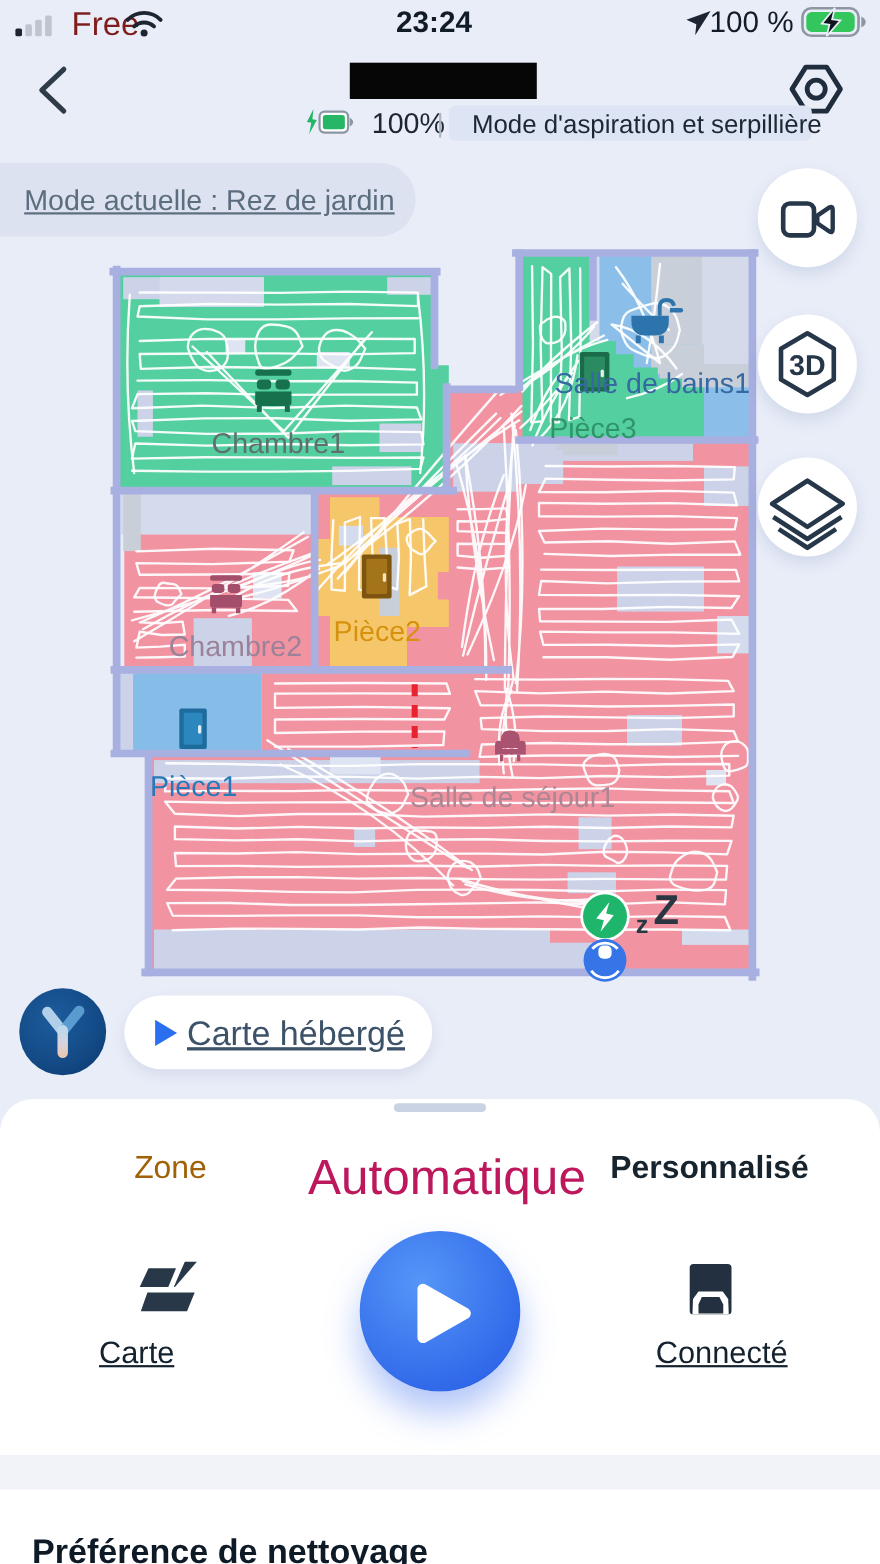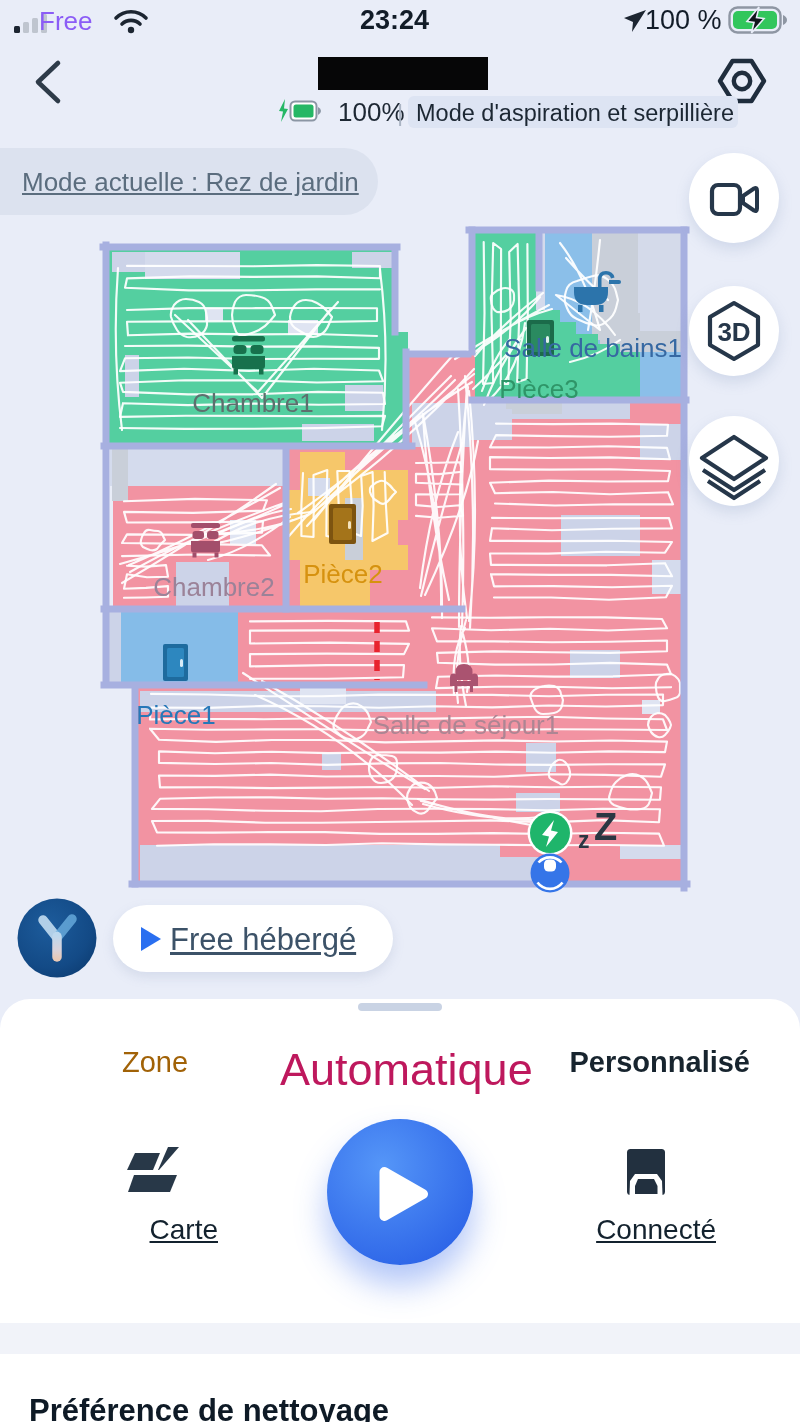--- a/index.html
+++ b/index.html
@@ -12,21 +12,21 @@
 <body>
 <div class="page">
 
 <svg class="abs" style="left:10px;top:8px" width="44" height="28" viewBox="0 0 44 28">
 <rect x="4" y="18" width="6" height="7" rx="1.5" fill="#1c2531"></rect>
 <rect x="13" y="14" width="6" height="11" rx="1.5" fill="#bfc5cf"></rect>
 <rect x="22" y="10" width="6" height="15" rx="1.5" fill="#bfc5cf"></rect>
 <rect x="31" y="6" width="6" height="19" rx="1.5" fill="#bfc5cf"></rect>
 </svg>
 
-<div class="abs" style="left:39px;top:6px;font-size:26px;color:#8b5cf6">Free</div>
+<div class="abs" style="left:65px;top:6px;font-size:30px;color:#7f1d1d">Free</div>
 
 <svg class="abs" style="left:112px;top:7px" width="38" height="28" viewBox="0 0 38 28">
 <path d="M4 11 A21 21 0 0 1 34 11" fill="none" stroke="#1c2531" stroke-width="3.6" stroke-linecap="round"></path>
 <path d="M10 17 A13 13 0 0 1 28 17" fill="none" stroke="#1c2531" stroke-width="3.6" stroke-linecap="round"></path>
 <circle cx="19" cy="23" r="3.2" fill="#1c2531"></circle>
 </svg>
 
 <div class="abs" style="left:360px;top:5px;width:80px;text-align:left;font-size:27px;font-weight:bold;color:#121c28">23:24</div>
 
 <svg class="abs" style="left:622px;top:8px" width="26" height="26" viewBox="0 0 26 26">
@@ -58,21 +58,21 @@
 <rect x="12.5" y="3.5" width="26" height="19" rx="4.5" fill="#fff" stroke="#8b96a4" stroke-width="2"></rect>
 <rect x="15.5" y="6.5" width="20" height="13" rx="2.5" fill="#25b765"></rect>
 <path d="M40 9 Q43 10.5 43 13 Q43 15.5 40 17 Z" fill="#8b96a4"></path>
 </svg>
 
 <div class="abs" style="left:338px;top:97px;font-size:26px;color:#1d2733">100%</div>
 
 <div class="abs" style="left:397px;top:99px;font-size:24px;color:#aab4c3">|</div>
 
 <div class="abs" style="left:408px;top:96px;width:330px;height:32px;background:#dde4f3;border-radius:6px"></div>
-<div class="abs" style="left:416px;top:100px;font-size:23.5px;color:#1c2733">Mode d'aspiration et serpillière</div>
+<div class="abs" style="left:429px;top:100px;font-size:23.5px;color:#1c2733">Mode d'aspiration et serpillière</div>
 
 <div class="abs" style="left:-36px;top:148px;width:414px;height:67px;background:#dce2ef;border-radius:34px"></div>
 
 <div class="abs" style="left:22px;top:167px;font-size:26px;color:#5b6d7e;text-decoration:underline">Mode actuelle : Rez de jardin</div>
 
 <svg class="abs" style="left:0;top:0" width="800" height="1422" viewBox="0 0 800 1422">
 <g stroke-linejoin="round">
 
 <path d="M107 249 H397 V332 H408 V443 H107 Z" fill="#54cfa0"></path>
 
@@ -331,39 +331,39 @@
 <path d="M56 22 L41.5 40" stroke="#6aaede" stroke-width="9.5" stroke-linecap="round" fill="none" opacity="0.8"></path>
 <path d="M41 39.5 L41 60" stroke="url(#ystem)" stroke-width="9.5" stroke-linecap="round" fill="none"></path>
 </svg>
 
 <div class="abs" style="left:113px;top:905px;width:280px;height:67px;background:#fff;border-radius:34px;box-shadow:0 5px 12px rgba(120,140,180,.18)"></div>
 
 <svg class="abs" style="left:138px;top:925px" width="26" height="28" viewBox="0 0 26 28">
 <path d="M3 2 L23 14 L3 26 Z" fill="#2a6ff0"></path>
 </svg>
 
-<div class="abs" style="left:170px;top:922px;font-size:31px;color:#3c5268;text-decoration:underline">Free hébergé</div>
+<div class="abs" style="left:170px;top:922px;font-size:31px;color:#3c5268;text-decoration:underline">Carte hébergé</div>
 
 <div class="abs" style="left:0;top:999px;width:800px;height:324px;background:#ffffff;border-radius:30px 30px 0 0"></div>
 
 <div class="abs" style="left:358px;top:1003px;width:84px;height:8px;background:#c9d3e4;border-radius:4px"></div>
 
 <div class="abs" style="left:80px;top:1046px;width:150px;text-align:center;font-size:29px;font-weight:normal;color:#a16207">Zone</div>
 
 <div class="abs" style="left:280px;top:1044px;width:240px;text-align:center;font-size:45px;font-weight:normal;color:#be185d">Automatique</div>
 
-<div class="abs" style="left:540px;top:1046px;width:210px;text-align:right;font-size:29px;font-weight:bold;color:#17242e">Personnalisé</div>
+<div class="abs" style="left:540px;top:1046px;width:210px;text-align:center;font-size:29px;font-weight:bold;color:#17242e">Personnalisé</div>
 
 <svg class="abs" style="left:120px;top:1140px" width="70" height="60" viewBox="0 0 70 60">
 <path d="M15 13 L40 13 L33 30 L7 30 Z" fill="#283848"></path>
 <path d="M48 7 L59 7 L39 30 L38 30 Z" fill="#283848"></path>
 <path d="M14 35 L57 35 L50 52 L8 52 Z" fill="#283848"></path>
 </svg>
 
-<div class="abs" style="left:90px;top:1214px;width:128px;text-align:right;font-size:28px;color:#13222e;text-decoration:underline">Carte</div>
+<div class="abs" style="left:90px;top:1214px;width:128px;text-align:left;font-size:28px;color:#13222e;text-decoration:underline">Carte</div>
 
 <div class="abs" style="left:327px;top:1119px;width:146px;height:146px;border-radius:50%;background:radial-gradient(circle at 38% 32%,#5596f8,#2e66e8 78%);box-shadow:0 20px 32px rgba(62,112,238,.40)"></div>
 
 <svg class="abs" style="left:377px;top:1166px" width="54" height="56" viewBox="0 0 54 56">
 <path d="M7.5 6 L46 28 L7.5 50 Z" fill="#fff" stroke="#fff" stroke-width="10" stroke-linejoin="round"></path>
 </svg>
 
 <svg class="abs" style="left:618px;top:1140px" width="56" height="60" viewBox="0 0 56 60">
 <rect x="9" y="9" width="38" height="46" rx="3.5" fill="#22303f"></rect>
 <path d="M12 41 L17 34 H39 L44 41 L44.5 55 H11.5 Z" fill="#ffffff"></path>

